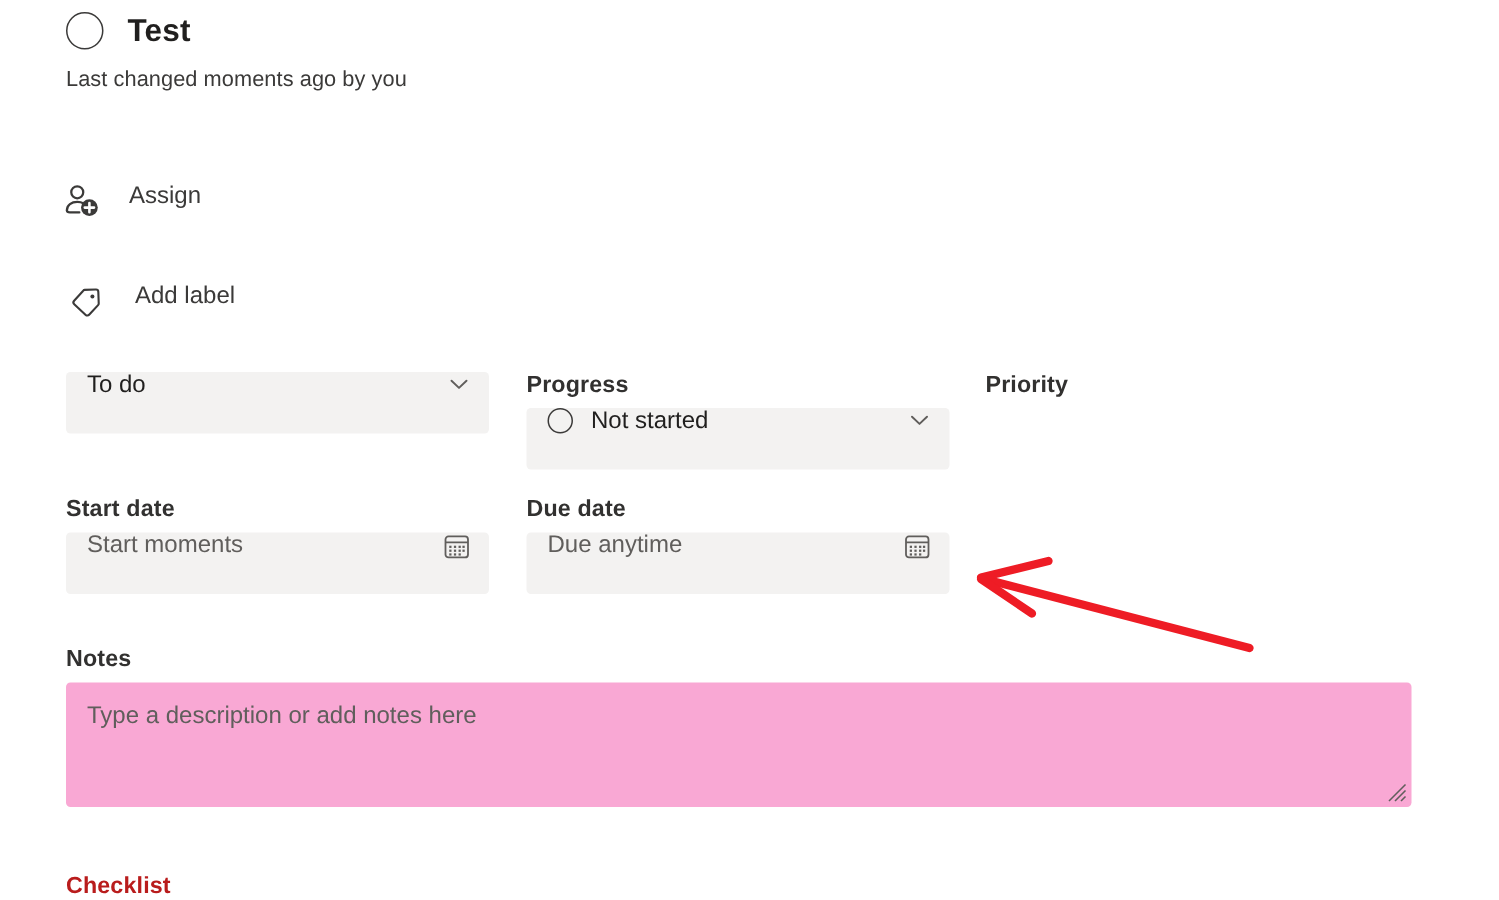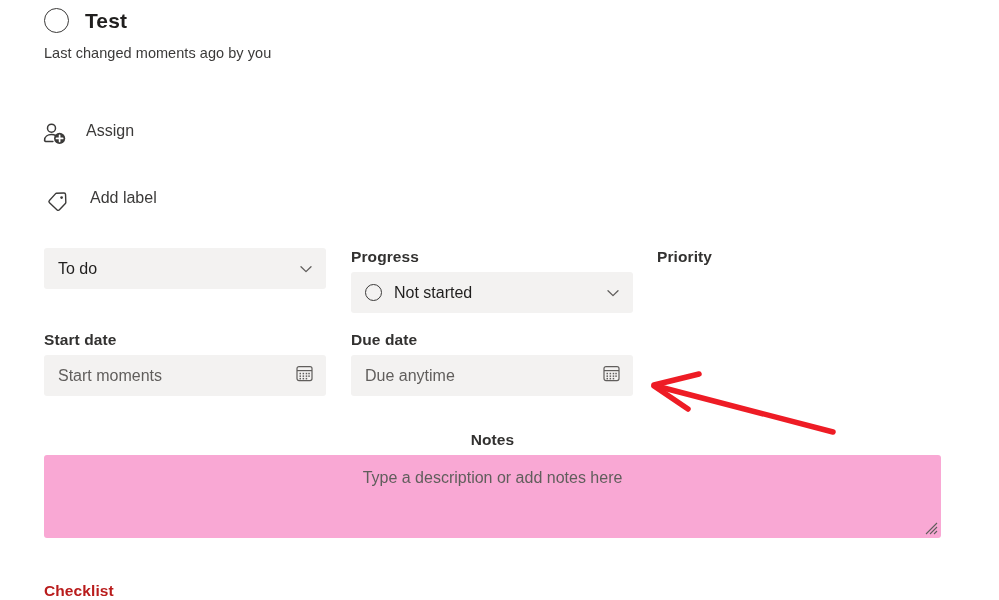--- a/index.html
+++ b/index.html
@@ -93,21 +93,20 @@
     margin-bottom: 6px;
     display: block;
     letter-spacing: 0.1px;
   }
   .control {
     background: #f3f2f1;
     border: none;
     border-radius: 3px;
     height: 41px;
     display: flex;
-    align-items: center;
     box-sizing: border-box;
     padding: 0 12px 0 14px;
     cursor: pointer;
     position: relative;
   }
   .control .value {
     font-size: 16px;
     color: #201f1e;
     flex: 1;
     white-space: nowrap;
@@ -141,21 +140,21 @@
   .cal-icon { flex: none; margin-left: auto; }
 
   
   #field-bucket    { left: 44px;  top: 248px; width: 282px; }
   #field-progress  { left: 351px; top: 248px; width: 282px; }
   #field-priority  { left: 657px; top: 248px; width: 284px; }
   #field-startdate { left: 44px;  top: 331px; width: 282px; }
   #field-duedate   { left: 351px; top: 331px; width: 282px; }
 
   
-  #field-notes { left: 44px; top: 431px; width: 897px; text-align: center; }
+  #field-notes { left: 44px; top: 431px; width: 897px; }
   .notes-box {
     background: #f9a8d4;
     border-radius: 3px;
     height: 83px;
     position: relative;
     padding: 14px 14px 0 14px;
     box-sizing: border-box;
     cursor: text;
   }
   .notes-placeholder {

